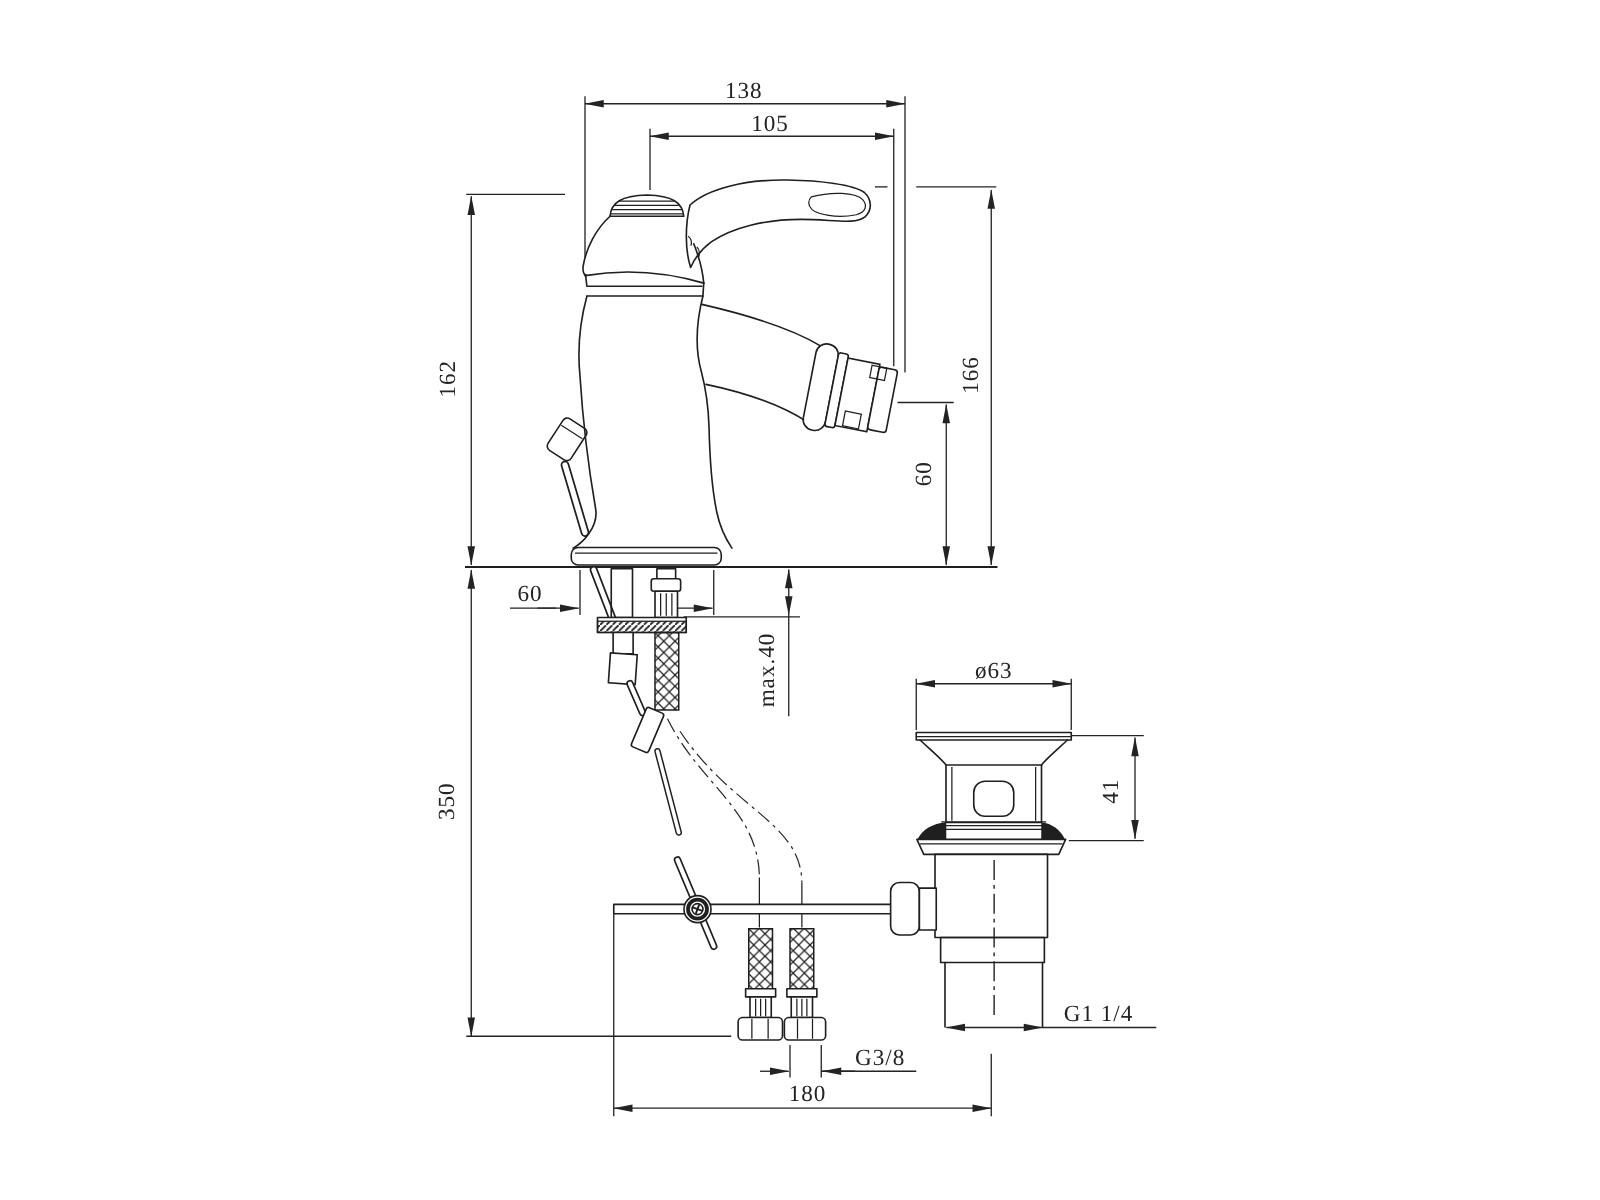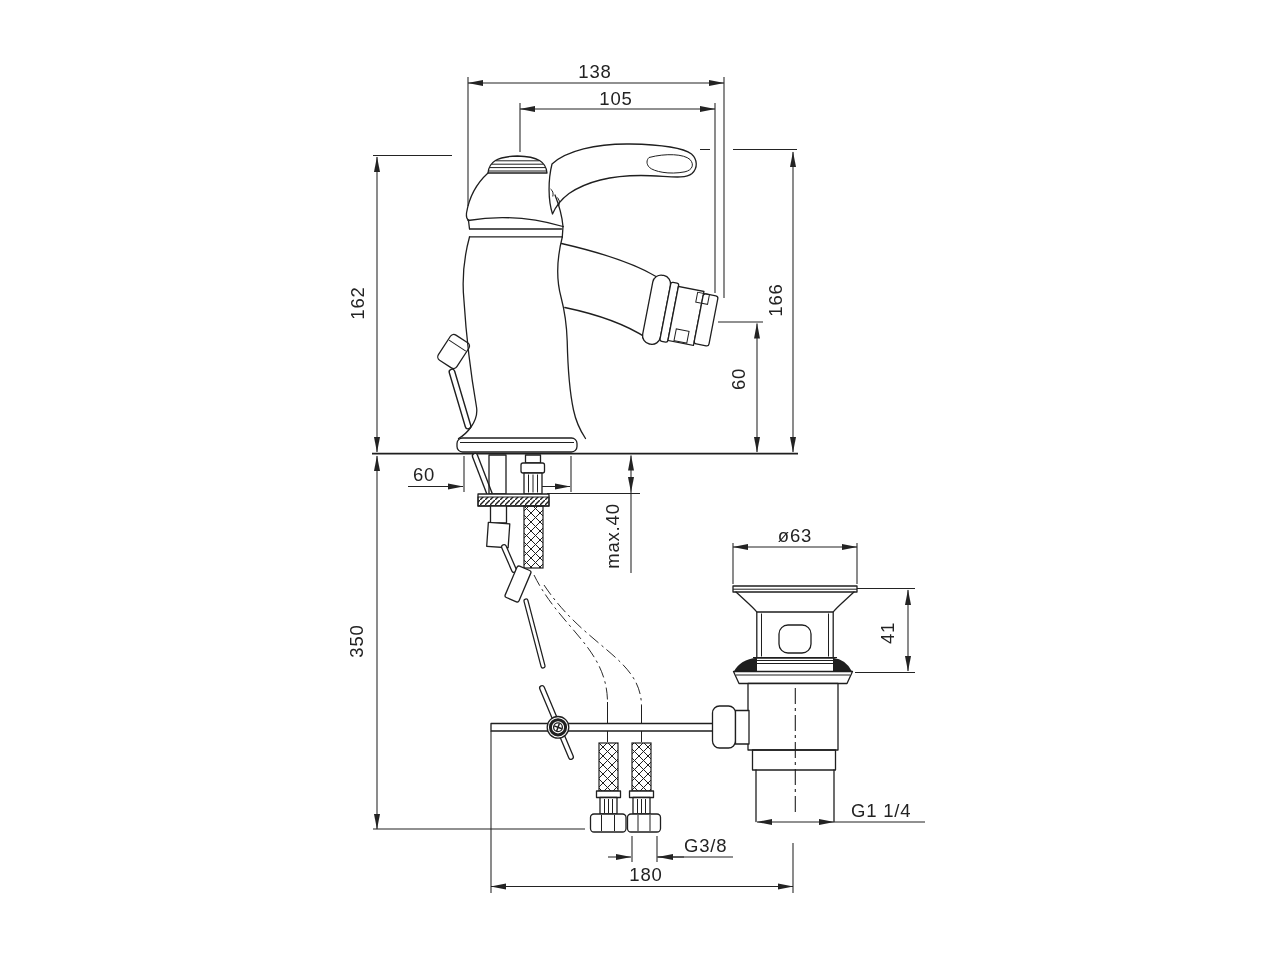--- a/index.html
+++ b/index.html
@@ -1,17 +1,17 @@
 <!DOCTYPE html>
 <html><head>
 <meta charset="utf-8">
 <style>
   html,body{margin:0;padding:0;background:#fff;}
   .stage{position:relative;width:1280px;height:960px;background:#fff;overflow:hidden;
-         font-family:Liberation Sans, sans-serif;}
+         font-family:Liberation Serif, serif;}
   svg{position:absolute;left:0;top:0;}
   .part{stroke:#1f1f1f;stroke-width:1.3;fill:none;stroke-linecap:round;stroke-linejoin:round;}
   .partf{stroke:#1f1f1f;stroke-width:1.3;fill:#fff;stroke-linejoin:round;}
   .thin{stroke:#1f1f1f;stroke-width:1;fill:none;}
   .dim{stroke:#232323;stroke-width:1.05;fill:none;}
   .dimtxt{fill:#232323;font-size:18.5px;letter-spacing:0.8px;}
   .ctr{stroke:#1f1f1f;stroke-width:1.1;fill:none;}
   .rodcore{stroke:#fff;fill:none;stroke-linecap:round;}
   .rodout{stroke:#1f1f1f;fill:none;stroke-linecap:round;}
   .blackfill{fill:#1f1f1f;stroke:none;}

